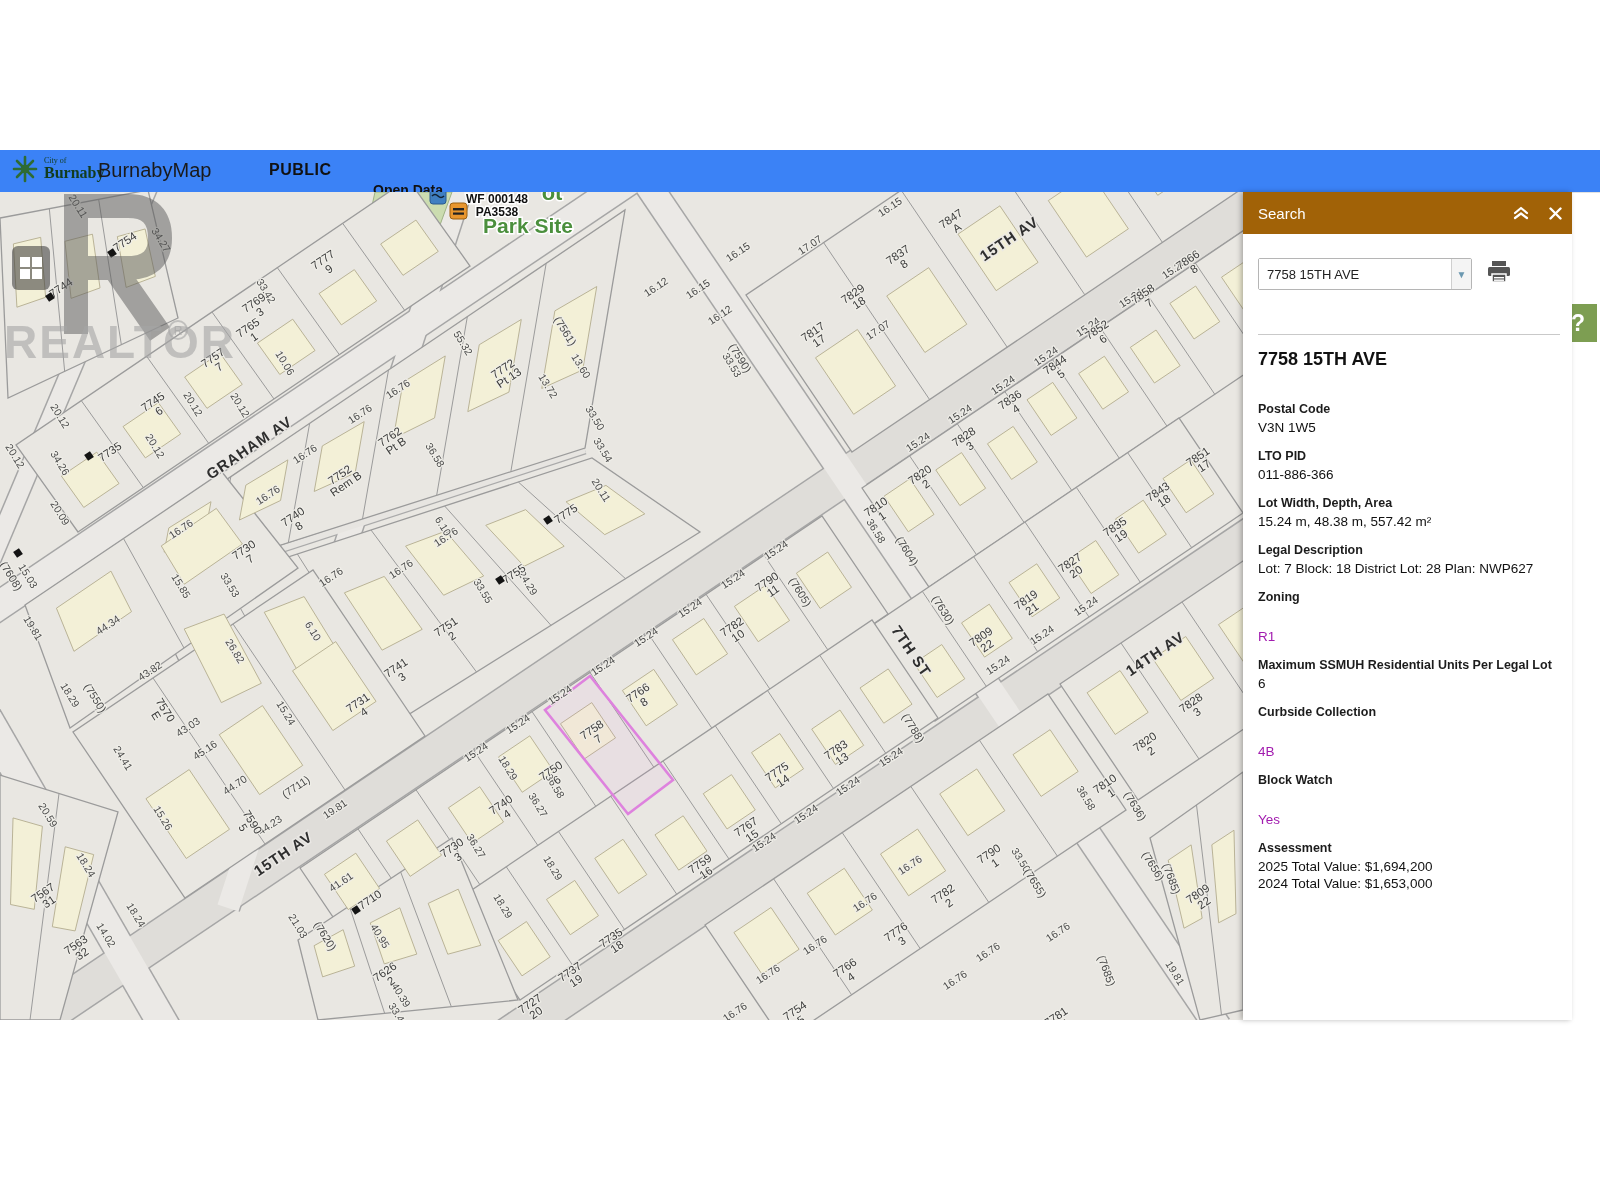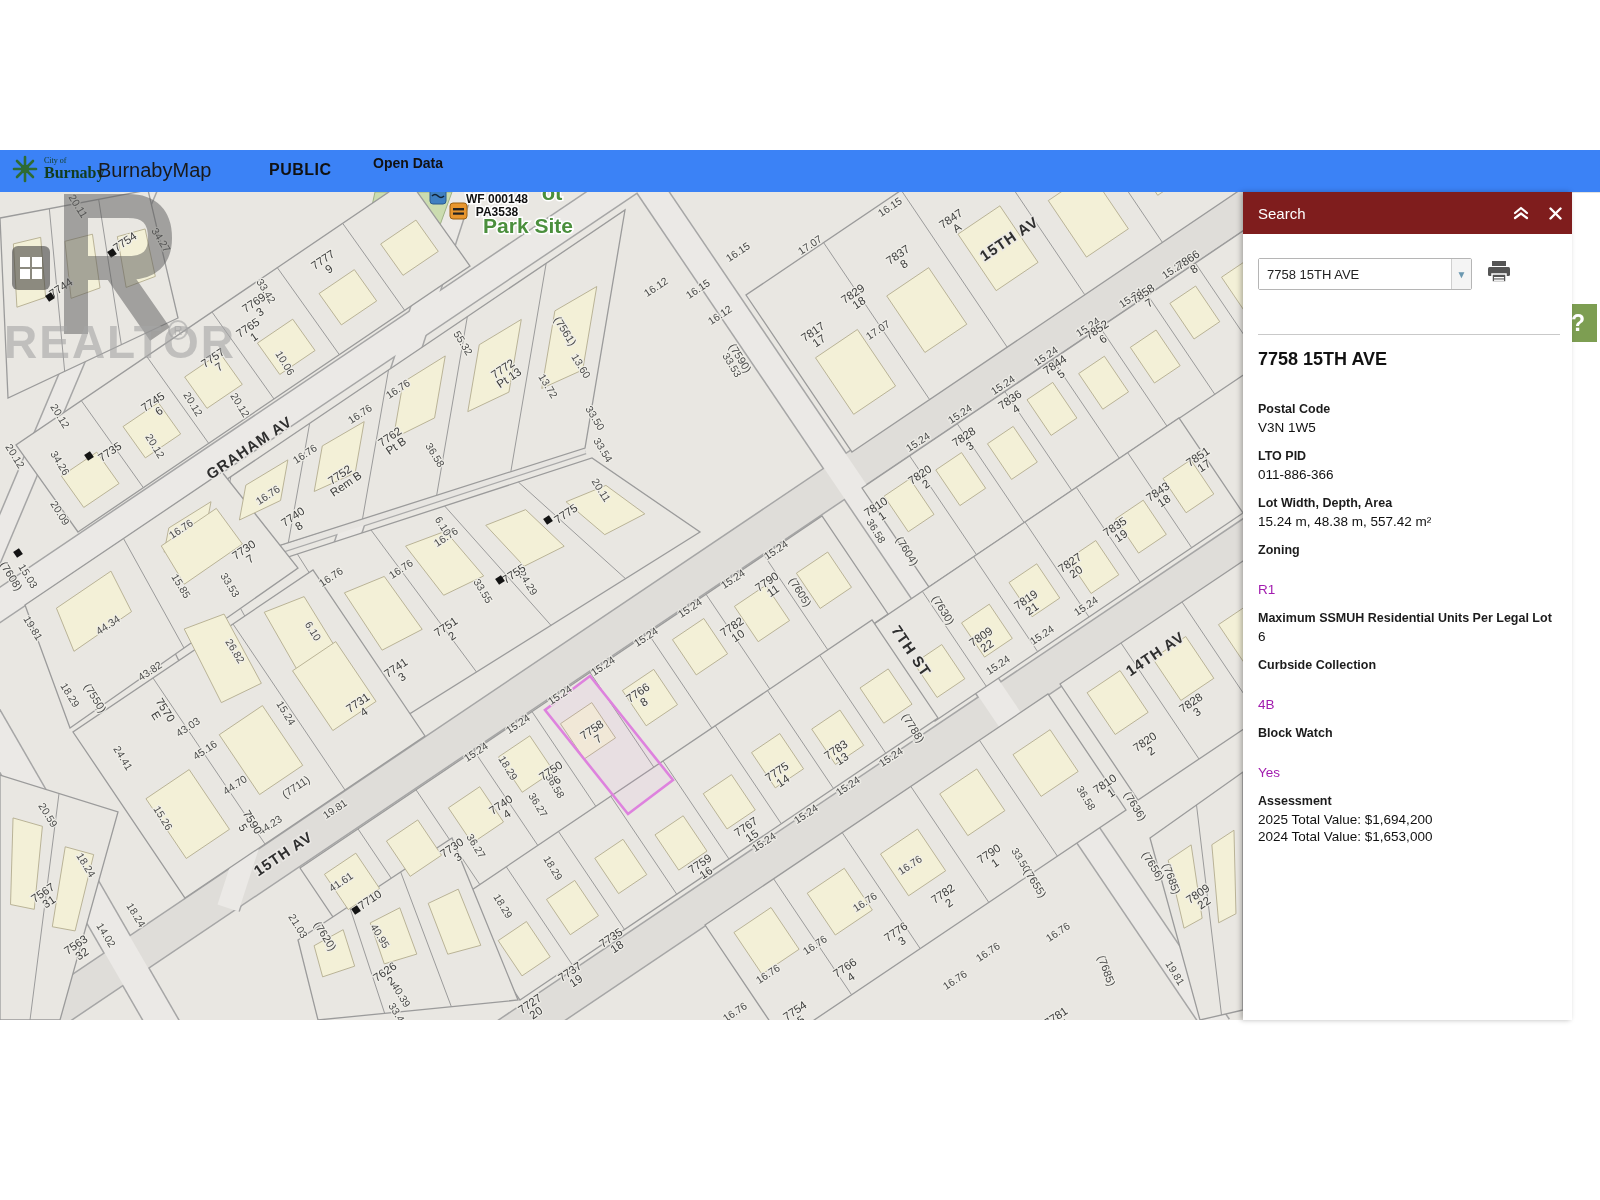--- a/index.html
+++ b/index.html
@@ -7,29 +7,29 @@
          font-family:"Liberation Sans",sans-serif;}
   
   #appbar{position:absolute;left:0;top:150px;width:1600px;height:42px;background:#3b82f6;
           border-bottom:1px solid #e2e2e0;}
   #logo{position:absolute;left:10px;top:4px;display:flex;align-items:center;gap:4px;}
   #logo .lg-txt{line-height:1;color:#123c1e;font-family:"Liberation Serif",serif;}
   #logo .lg-city{font-size:8px;}
   #logo .lg-name{font-size:16px;font-weight:bold;}
   #app-title{position:absolute;left:98px;top:9px;font-size:20px;color:#1a1a1a;}
   #mode-label{position:absolute;left:269px;top:11px;font-size:16px;font-weight:bold;letter-spacing:.5px;color:#111;}
-  #menu-opendata{position:absolute;left:373px;top:5px;font-size:14px;font-weight:bold;color:#111;cursor:pointer;}
+  #menu-opendata{position:absolute;left:373px;top:32px;font-size:14px;font-weight:bold;color:#111;cursor:pointer;}
   #toolbar{position:absolute;right:3px;top:154px;height:38px;display:flex;gap:2px;}
   .tbtn{width:38px;height:38px;background:#7d9e52;display:flex;align-items:center;justify-content:center;cursor:pointer;}
   .tbtn.active{background:#44601f;}
   .tbtn svg{display:block;}
   
   #panel{position:absolute;left:1243px;top:192px;width:329px;height:828px;background:#fff;
          box-shadow:-2px 0 5px rgba(0,0,0,.28);}
-  #panel-header{position:absolute;left:0;top:0;width:100%;height:42px;background:#7f1d1d;display:flex;align-items:center;}
+  #panel-header{position:absolute;left:0;top:0;width:100%;height:42px;background:#a16207;display:flex;align-items:center;}
   #panel-title{color:#fff;font-size:15px;margin-left:15px;flex:1;}
   .ph-btn{width:34px;height:42px;display:flex;align-items:center;justify-content:center;color:#fff;cursor:pointer;}
   #panel-body{position:absolute;left:0;top:42px;right:0;bottom:0;overflow:hidden;padding-left:8px;}
   #search-row{position:absolute;left:15px;top:24px;display:flex;align-items:center;}
   #search-combo{width:212px;height:30px;border:1px solid #b5b5b5;border-radius:2px;background:#fff;display:flex;}
   #search-input{flex:1;border:0;outline:none;font-size:13px;padding:0 8px;font-family:"Liberation Sans",sans-serif;color:#222;}
   #combo-arrow{width:19px;border-left:1px solid #cfcfcf;background:#f4f4f4;display:flex;align-items:center;justify-content:center;
                color:#6b98b0;font-size:10px;cursor:pointer;}
   #search-print{margin-left:14px;cursor:pointer;}
   #panel-divider{position:absolute;left:15px;right:12px;top:100px;border-top:1px solid #c9c9c9;}
@@ -623,20 +623,24 @@
           </div>
           <div class="field">
             <div class="flabel">LTO PID</div>
             <div class="fline">011-886-366</div>
           </div>
           <div class="field">
             <div class="flabel">Lot Width, Depth, Area</div>
             <div class="fline">15.24 m, 48.38 m, 557.42 m²</div>
           </div>
           <div class="field">
+            <div class="flabel">Legal Description</div>
+            <div class="fline">Lot: 7 Block: 18 District Lot: 28 Plan: NWP627</div>
+          </div>
+          <div class="field">
             <div class="flabel">Zoning</div>
             <div class="fline link">R1</div>
           </div>
           <div class="field">
             <div class="flabel">Maximum SSMUH Residential Units Per Legal Lot</div>
             <div class="fline">6</div>
           </div>
           <div class="field">
             <div class="flabel">Curbside Collection</div>
             <div class="fline link">4B</div>

